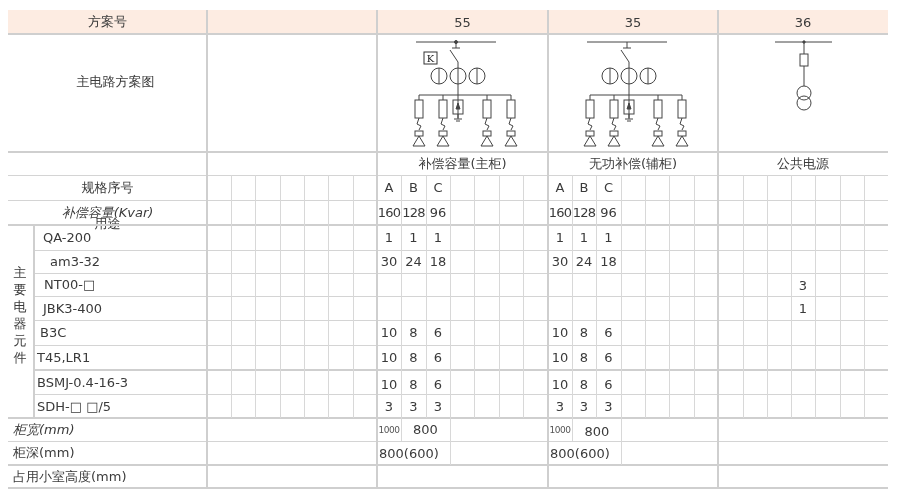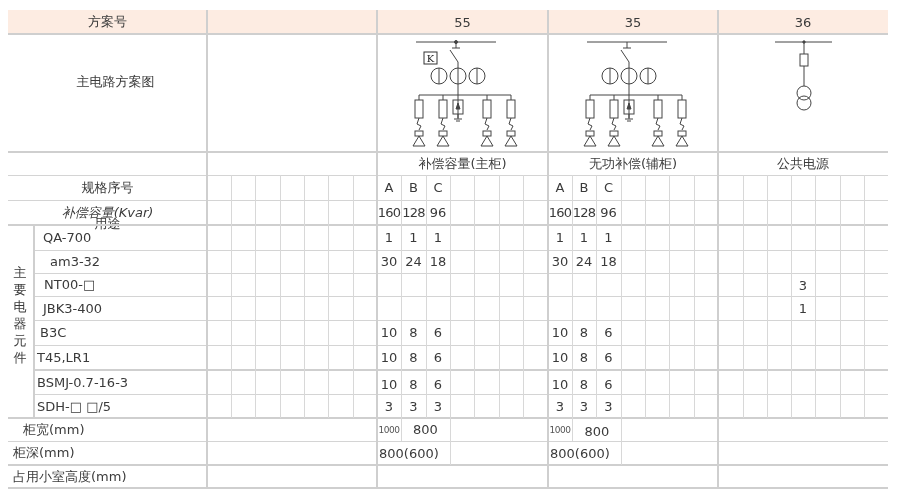--- a/index.html
+++ b/index.html
@@ -200,39 +200,39 @@
   <div class="vlabel" style="left:10px;top:264px;">
     <div>主</div>
     <div>要</div>
     <div>电</div>
     <div>器</div>
     <div>元</div>
     <div>件</div>
   </div>
 
   <div class="cell l" style="left:34px;top:225px;width:173px;height:25px;padding-left:9px;">
-      <span>QA-700</span>
+      <span>QA-200</span>
     </div>
   <div class="cell l" style="left:34px;top:250px;width:173px;height:23px;padding-left:16px;">
       <span>am3-32</span>
     </div>
   <div class="cell l" style="left:34px;top:273px;width:173px;height:23px;padding-left:10px;">
       <span>NT00-□</span>
     </div>
   <div class="cell l" style="left:34px;top:296px;width:173px;height:24px;padding-left:9px;">
       <span>JBK3-400</span>
     </div>
   <div class="cell l" style="left:34px;top:320px;width:173px;height:25px;padding-left:6px;">
       <span>B3C</span>
     </div>
   <div class="cell l" style="left:34px;top:345px;width:173px;height:25px;padding-left:3px;">
       <span>T45,LR1</span>
     </div>
   <div class="cell l" style="left:34px;top:370px;width:173px;height:24px;padding-left:3px;">
-      <span>BSMJ-0.7-16-3</span>
+      <span>BSMJ-0.4-16-3</span>
     </div>
   <div class="cell l" style="left:34px;top:394px;width:173px;height:24px;padding-left:3px;">
       <span>SDH-□  □/5</span>
     </div>
 
   <div class="cell c" style="left:377px;top:225px;width:24px;height:25px;">
       <span>1</span>
     </div>
   <div class="cell c" style="left:401px;top:225px;width:25px;height:25px;">
       <span>1</span>
@@ -351,21 +351,21 @@
       <span>3</span>
     </div>
 
   <div class="cell c" style="left:791px;top:273px;width:24px;height:25px;">
       <span>3</span>
     </div>
   <div class="cell c" style="left:791px;top:296px;width:24px;height:24px;">
       <span>1</span>
     </div>
 
-  <div class="cell l" style="left:18px;top:418px;width:199px;height:23px;padding-left:5px;">
+  <div class="cell l" style="left:8px;top:418px;width:199px;height:23px;padding-left:5px;font-style:italic;">
     <span>柜宽(mm)</span>
   </div>
   <div class="cell c tiny" style="left:377px;top:418px;width:24px;height:23px;">
       <span>1000</span>
     </div>
   <div class="cell c" style="left:401px;top:418px;width:49px;height:23px;">
       <span>800</span>
     </div>
   <div class="cell c tiny" style="left:548px;top:418px;width:24px;height:23px;">
       <span>1000</span>

